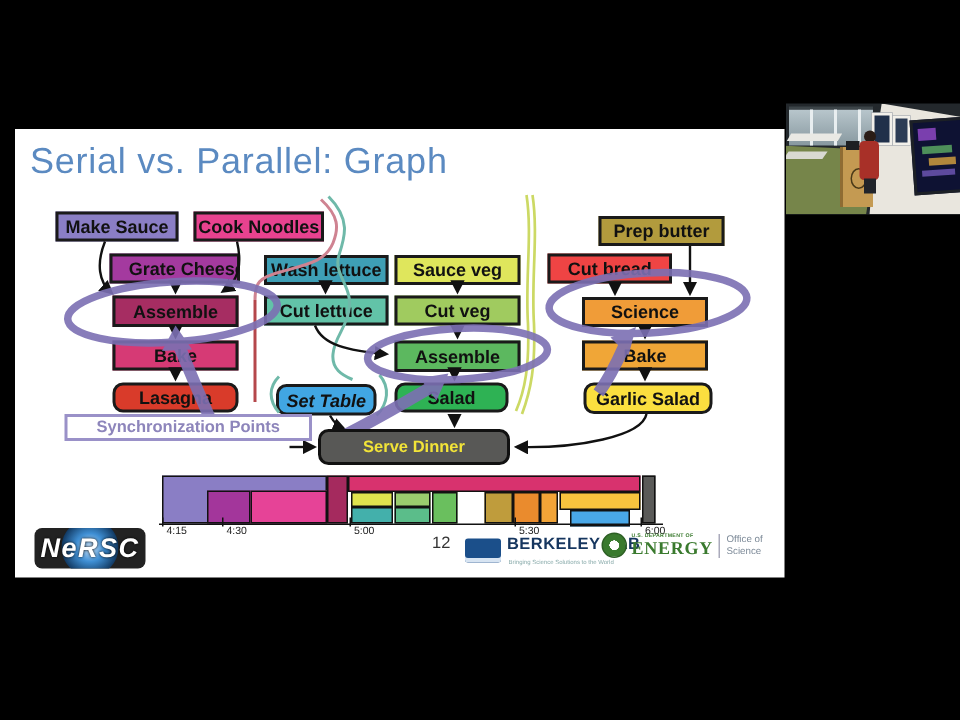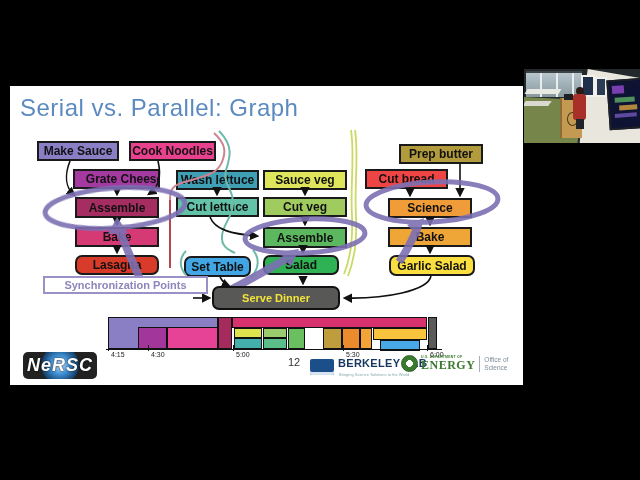--- a/index.html
+++ b/index.html
@@ -86,21 +86,21 @@
 
     <div>
         <div class="node" style="left: 27px; top: 55px; width: 82px; height: 20px; background: rgb(138, 126, 197);">Make Sauce</div>
         <div class="node" style="left: 119px; top: 55px; width: 87px; height: 20px; background: rgb(232, 66, 143);">Cook Noodles</div>
         <div class="node" style="left: 63px; top: 83px; width: 87px; height: 20px; background: rgb(164, 58, 159); padding-left: 16px;">Grate Cheese</div>
         <div class="node" style="left: 65px; top: 111px; width: 84px; height: 21px; background: rgb(166, 45, 98);">Assemble</div>
         <div class="node" style="left: 65px; top: 141px; width: 84px; height: 20px; background: rgb(214, 58, 117);">Bake</div>
         <div class="node rounded" style="left: 65px; top: 169px; width: 84px; height: 20px; background: rgb(217, 59, 42);">Lasagna</div>
         <div class="node" style="left: 166px; top: 84px; width: 83px; height: 20px; background: rgb(62, 159, 181);">Wash lettuce</div>
         <div class="node" style="left: 166px; top: 111px; width: 83px; height: 20px; background: rgb(98, 195, 168);">Cut lettuce</div>
-        <div class="node rounded" style="left: 174px; top: 170px; width: 67px; height: 21px; background: rgb(65, 166, 227);">Set Table</div>
+        <div class="node rounded" style="left: 174px; top: 170px; width: 67px; height: 21px; background: rgb(65, 166, 227); font-style: italic;">Set Table</div>
         <div class="node" style="left: 253px; top: 84px; width: 84px; height: 20px; background: rgb(223, 230, 92);">Sauce veg</div>
         <div class="node" style="left: 253px; top: 111px; width: 84px; height: 20px; background: rgb(160, 203, 95);">Cut veg</div>
         <div class="node" style="left: 253px; top: 141px; width: 84px; height: 21px; background: rgb(92, 184, 95);">Assemble</div>
         <div class="node rounded" style="left: 253px; top: 169px; width: 76px; height: 20px; background: rgb(46, 178, 84);">Salad</div>
         <div class="node" style="left: 389px; top: 58px; width: 84px; height: 20px; background: rgb(178, 155, 61);">Prep butter</div>
         <div class="node" style="left: 355px; top: 83px; width: 83px; height: 20px; background: #ef4444;">Cut bread</div>
         <div class="node" style="left: 378px; top: 112px; width: 84px; height: 20px; background: rgb(240, 156, 56);">Science</div>
         <div class="node" style="left: 378px; top: 141px; width: 84px; height: 20px; background: rgb(240, 166, 55);">Bake</div>
         <div class="node rounded" style="left: 379px; top: 169px; width: 86px; height: 21px; background: rgb(251, 223, 63);">Garlic Salad</div>
       </div>

